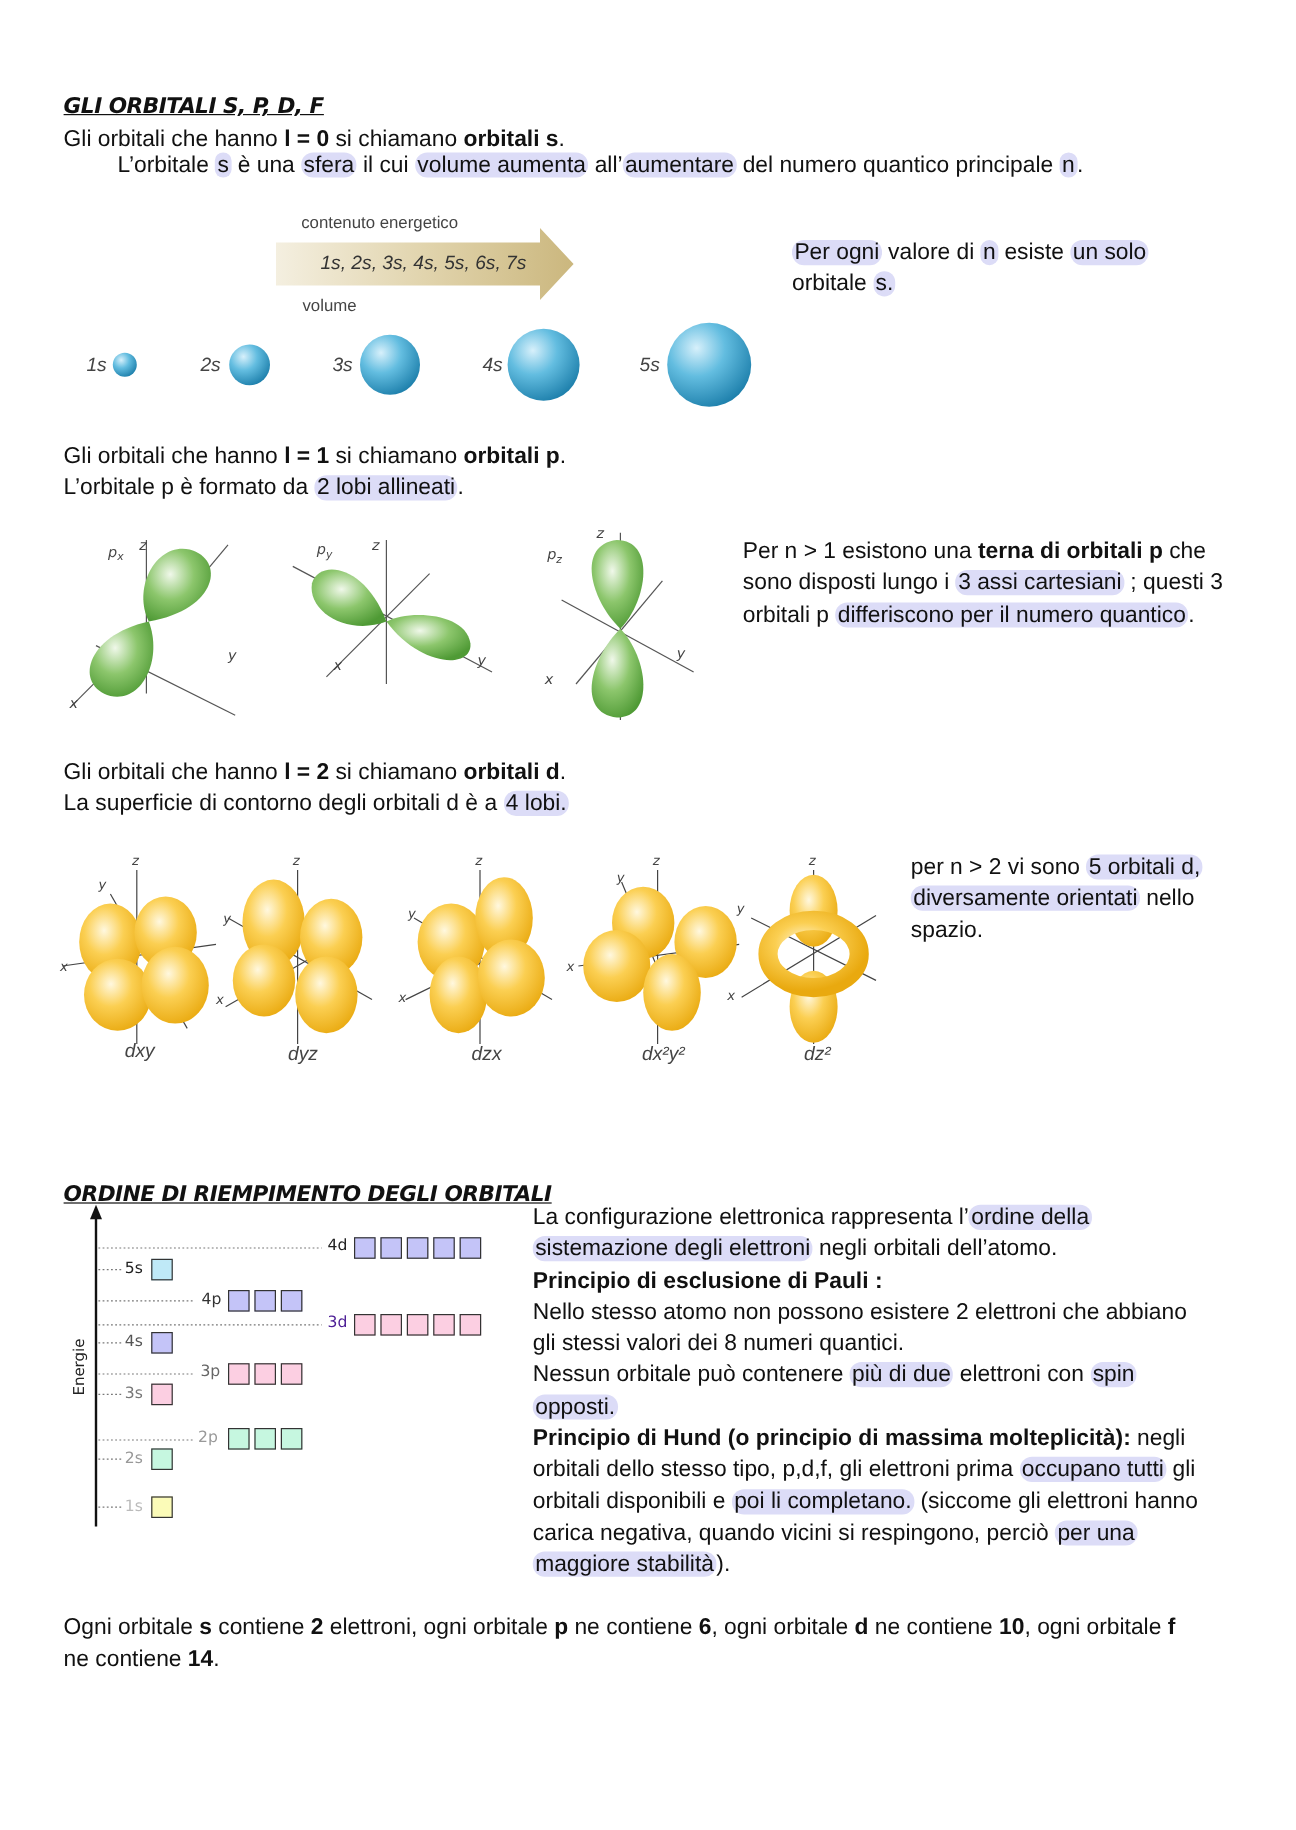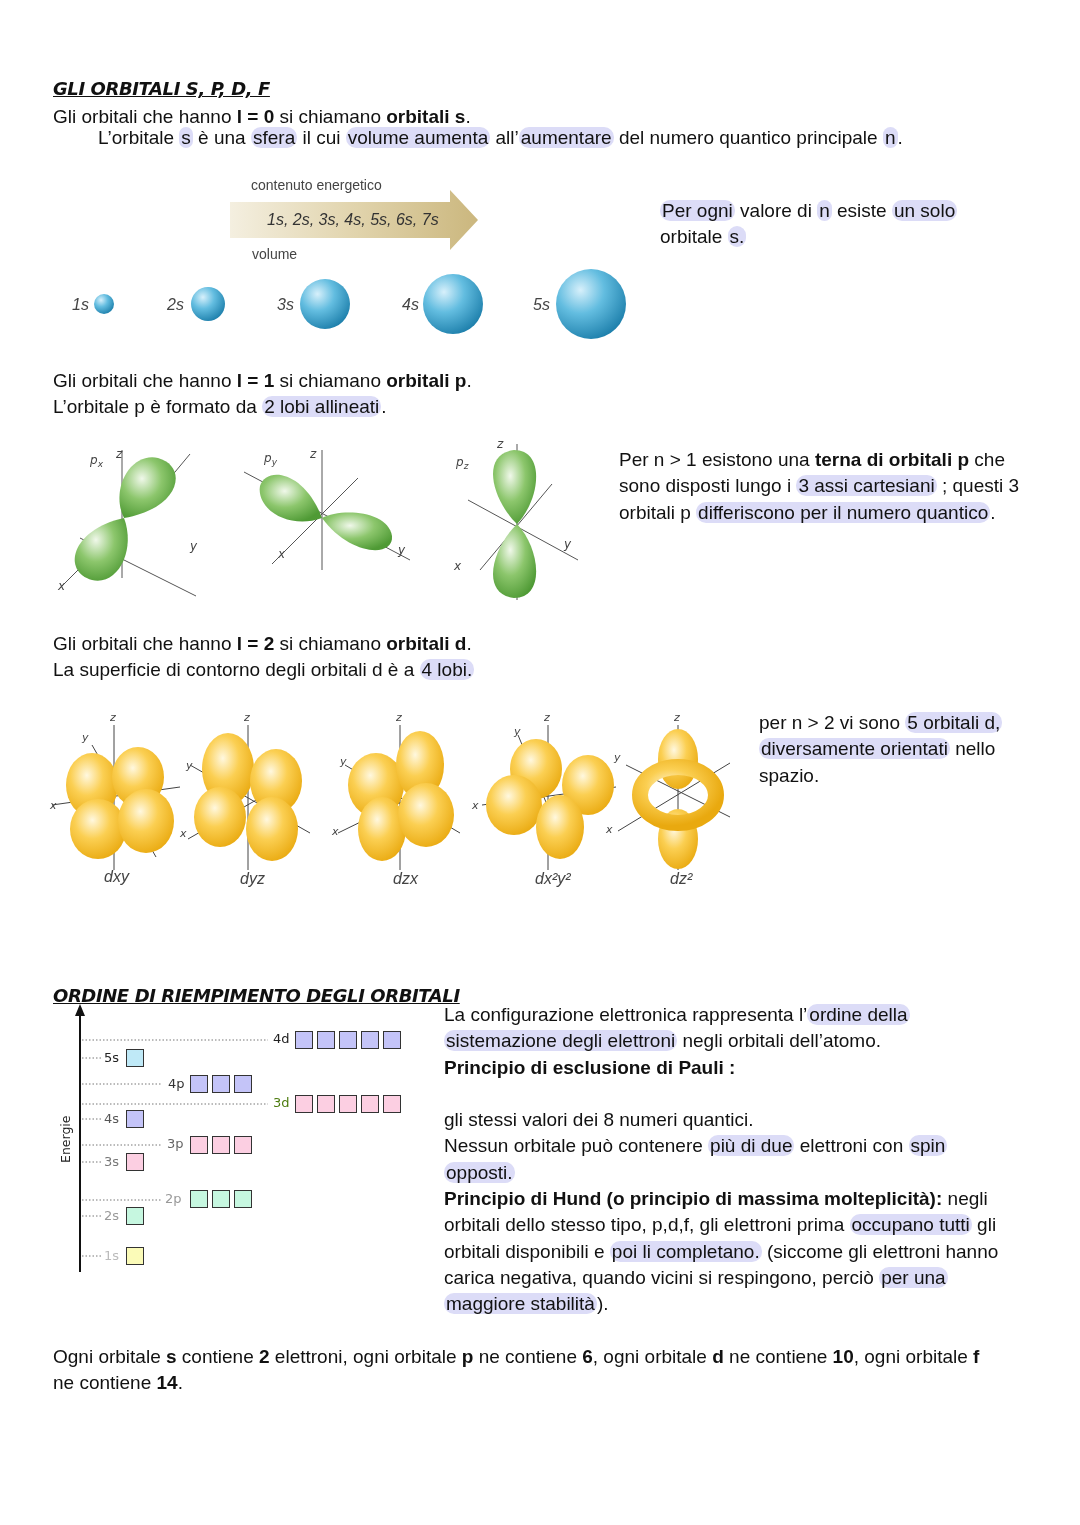--- a/index.html
+++ b/index.html
@@ -258,21 +258,21 @@
 <div class="abs" style="left:167px; top:1136px; font-size:13px; color:#666; font-family:'DejaVu Sans',sans-serif;">3p</div>
 <div class="abs" style="left:190px; top:1136px; display:flex; gap:4px;">
   <div style="width:18px; height:18px; border:1.5px solid #333; background:#fccfe2;"></div>
   <div style="width:18px; height:18px; border:1.5px solid #333; background:#fccfe2;"></div>
   <div style="width:18px; height:18px; border:1.5px solid #333; background:#fccfe2;"></div>
 </div>
 
 <div class="abs" style="left:104px; top:1111px; font-size:13px; color:#555; font-family:'DejaVu Sans',sans-serif;">4s</div>
 <div class="abs" style="left:126px; top:1110px; width:18px; height:18px; border:1.5px solid #333; background:#c4c4f8;"></div>
 
-<div class="abs" style="left:273px; top:1095px; font-size:13px; color:#4d7c0f; font-family:'DejaVu Sans',sans-serif;">3d</div>
+<div class="abs" style="left:273px; top:1095px; font-size:13px; color:#4c1d95; font-family:'DejaVu Sans',sans-serif;">3d</div>
 <div class="abs" style="left:295px; top:1095px; display:flex; gap:4px;">
   <div style="width:18px; height:18px; border:1.5px solid #333; background:#fccfe2;"></div>
   <div style="width:18px; height:18px; border:1.5px solid #333; background:#fccfe2;"></div>
   <div style="width:18px; height:18px; border:1.5px solid #333; background:#fccfe2;"></div>
   <div style="width:18px; height:18px; border:1.5px solid #333; background:#fccfe2;"></div>
   <div style="width:18px; height:18px; border:1.5px solid #333; background:#fccfe2;"></div>
 </div>
 
 <div class="abs" style="left:168px; top:1076px; font-size:13px; color:#333; font-family:'DejaVu Sans',sans-serif;">4p</div>
 <div class="abs" style="left:190px; top:1075px; display:flex; gap:4px;">
@@ -290,21 +290,21 @@
   <div style="width:18px; height:18px; border:1.5px solid #333; background:#c4c4f8;"></div>
   <div style="width:18px; height:18px; border:1.5px solid #333; background:#c4c4f8;"></div>
   <div style="width:18px; height:18px; border:1.5px solid #333; background:#c4c4f8;"></div>
   <div style="width:18px; height:18px; border:1.5px solid #333; background:#c4c4f8;"></div>
 </div>
 
 <div class="abs txt" style="left:444px; top:1002px;">
   <span>La configurazione elettronica rappresenta l’</span><span class="hl">ordine della</span><br>
   <span class="hl">sistemazione degli elettroni</span><span> negli orbitali dell’atomo.</span><br>
   <b>Principio di esclusione di Pauli :</b><br>
-  <br>
+  <span>Nello stesso atomo non possono esistere 2 elettroni che abbiano</span><br>
   <span>gli stessi valori dei 8 numeri quantici.</span><br>
   <span>Nessun orbitale può contenere </span><span class="hl">più di due</span><span> elettroni con </span><span class="hl">spin</span><br>
   <span class="hl">opposti.</span><br>
   <b>Principio di Hund (o principio di massima molteplicità):</b><span> negli</span><br>
   <span>orbitali dello stesso tipo, p,d,f, gli elettroni prima </span><span class="hl">occupano tutti</span><span> gli</span><br>
   <span>orbitali disponibili e </span><span class="hl">poi li completano.</span><span> (siccome gli elettroni hanno</span><br>
   <span>carica negativa, quando vicini si respingono, perciò </span><span class="hl">per una</span><br>
   <span class="hl">maggiore stabilità</span><span>).</span>
 </div>
 

